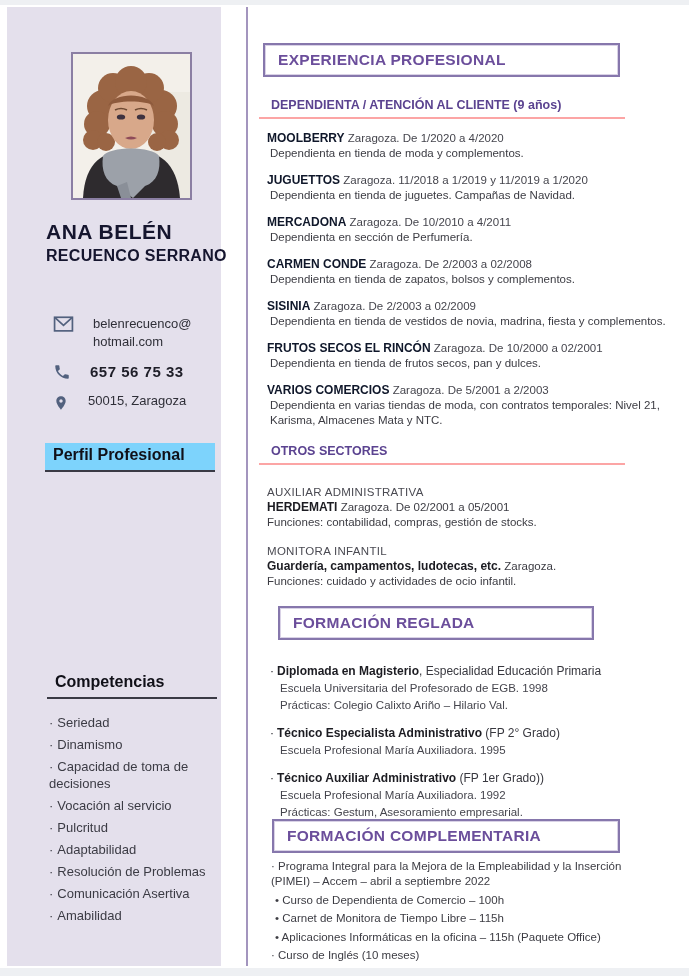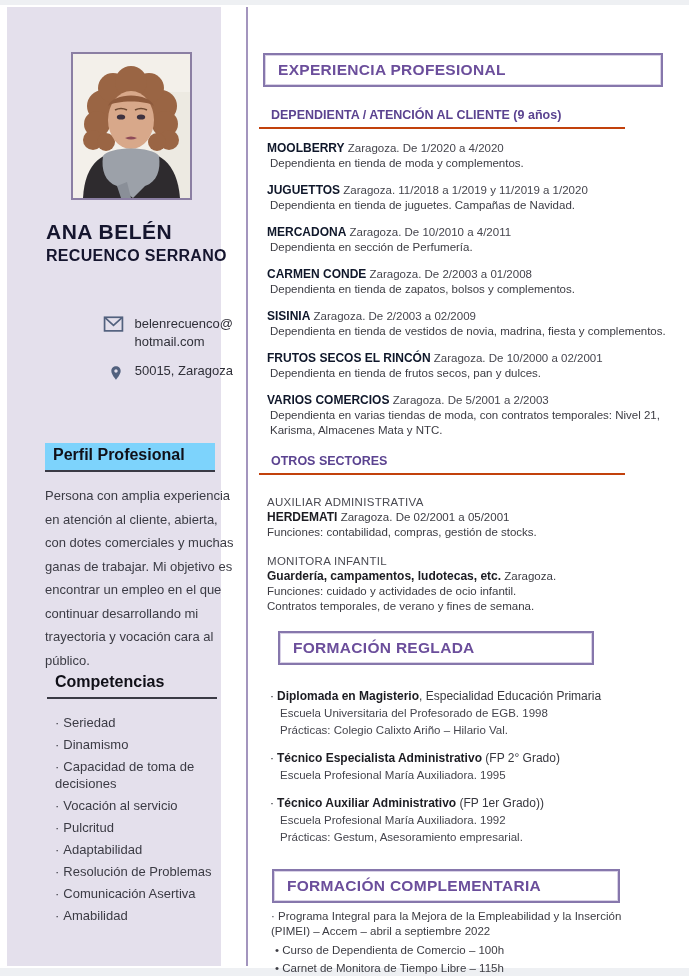--- a/index.html
+++ b/index.html
@@ -34,53 +34,53 @@
     background:var(--divider);
   }
   .photo-frame{
     position:absolute; left:64px; top:45px; width:121px; height:148px;
     border:2px solid #8B7FA3; background:#F4F1ED; overflow:hidden;
   }
   .name-block{ position:absolute; left:39px; top:213px; width:190px; }
   .name1{ font-size:21px; font-weight:bold; color:var(--name-color); letter-spacing:.5px; }
   .name2{ font-size:16px; font-weight:bold; color:var(--name-color); letter-spacing:.3px; margin-top:3px; }
   .contact{ position:absolute; left:46px; top:308px; width:180px; }
-  .contact-row{ display:flex; align-items:flex-start; gap:11px; margin-bottom:11px;justify-content:flex-end; }
+  .contact-row{ display:flex; align-items:flex-start; gap:19px; margin-bottom:11px; }
   .contact-row svg{ flex:0 0 auto; margin-top:1px; }
   .contact-text{ font-size:13px; color:#2F2F38; line-height:18px; }
   .contact-phone{ font-size:15px; font-weight:bold; color:#1E1E28; letter-spacing:.5px; margin-top:1px;}
   .side-section-title{
     font-size:16px; font-weight:bold; color:#101018;
     padding:3px 8px 6px 8px; border-bottom:2px solid var(--heading-underline);
   }
   .perfil-title{ position:absolute; left:38px; top:436px; width:170px; background:#7dd3fc; }
   .perfil-text{
     position:absolute; left:38px; top:477px; width:196px;
     font-size:13px; line-height:23.5px; color:#3B3B44;
   }
   .comp-title{ position:absolute; left:40px; top:663px; width:170px; background:transparent; }
-  .comp-list{ position:absolute; left:48px; top:707px; width:180px; }
+  .comp-list{ position:absolute; left:42px; top:707px; width:180px; }
   .comp-item{ font-size:13px; color:#3B3B44; line-height:17px; margin-bottom:5px; }
   .comp-item .bullet{ margin-right:4px; }
   
   .main{ position:absolute; left:263px; top:0; width:404px; color:var(--text-color); }
   .title-box{
     border:2px solid var(--box-border);
     box-shadow:inset 0 0 0 1px #D9D2E6;
     color:var(--accent-purple);
     font-weight:bold; font-size:15.5px; letter-spacing:.3px;
     padding:6px 10px 6px 13px;
   }
-  .box-exp{ margin-top:48px; width:400px; }
+  .box-exp{ margin-top:38px; width:357px; }
   .box-reg{ margin-top:17px; margin-left:15px; width:316px; }
-  .box-comp{ margin-top:25px; margin-left:9px; width:348px; }
+  .box-comp{ margin-left:9px; width:348px; }
   .sub-heading{
     margin-top:21px; padding-bottom:5px; width:366px; margin-left:-4px; padding-left:12px;
     font-size:12.5px; font-weight:bold; color:#5B4390;
-    border-bottom:2px solid #c2410c;
+    border-bottom:2px solid #fca5a5;
   }
   .job{ margin-top:12px; padding-left:4px; font-size:11.5px; line-height:15px; }
   .job .co{ font-weight:bold; color:#0f172a; font-size:12px; }
   .job .meta{ color:#45454d; }
   .job-desc{ padding-left:3px; }
   .otros-entry{ margin-top:14px; padding-left:4px; font-size:11.5px; line-height:15px; }
   .otros-role{ color:#4A4A52; letter-spacing:.3px; }
   .otros-entry .co{ font-weight:bold; color:#1C1C22; font-size:12px; }
   .edu{ margin-top:24px; padding-left:7px; font-size:11.5px; line-height:14px; }
   .edu-line1{ font-size:12px; color:#38383F; }
@@ -143,29 +143,34 @@
         <svg width="21" height="17" viewBox="0 0 24 20">
           <rect x="1.5" y="1.5" width="21" height="16" fill="none" stroke="#52617E" stroke-width="2"></rect>
           <path d="M2 2 L12 11 L22 2" fill="none" stroke="#52617E" stroke-width="2"></path>
         </svg>
         <div class="contact-text">
           <div>belenrecuenco@</div>
           <div>hotmail.com</div>
         </div>
       </div>
       <div class="contact-row">
+        <svg width="18" height="18" viewBox="0 0 24 24">
+          <path fill="#52617E" d="M6.62 10.79c1.44 2.83 3.76 5.14 6.59 6.59l2.2-2.2c.27-.27.67-.36 1.02-.24 1.12.37 2.33.57 3.57.57.55 0 1 .45 1 1V20c0 .55-.45 1-1 1-9.39 0-17-7.61-17-17 0-.55.45-1 1-1h3.5c.55 0 1 .45 1 1 0 1.25.2 2.45.57 3.57.11.35.03.74-.25 1.02l-2.2 2.2z"></path>
+        </svg>
+        <div class="contact-phone">657 56 75 33</div>
+      </div>
+      <div class="contact-row">
         <svg width="16" height="20" viewBox="0 0 24 24">
           <path fill="#52617E" d="M12 2C8.13 2 5 5.13 5 9c0 5.25 7 13 7 13s7-7.75 7-13c0-3.87-3.13-7-7-7zm0 9.5c-1.38 0-2.5-1.12-2.5-2.5S10.62 6.5 12 6.5s2.5 1.12 2.5 2.5-1.12 2.5-2.5 2.5z"></path>
         </svg>
         <div class="contact-text">50015, Zaragoza</div>
       </div>
     </div>
 
     <div class="side-section-title perfil-title">Perfil Profesional</div>
-    <div class="perfil-text">Persona con amplia experiencia en atención al cliente, abierta, con dotes comerciales y muchas ganas de trabajar. Mi objetivo es encontrar un empleo en el que continuar desarrollando mi trayectoria y vocación cara al público.</div>
 
     <div class="side-section-title comp-title">Competencias</div>
     <div class="comp-list">
       <div class="comp-item"><span class="bullet">·</span><span>Seriedad</span></div>
       <div class="comp-item"><span class="bullet">·</span><span>Dinamismo</span></div>
       <div class="comp-item"><span class="bullet">·</span><span>Capacidad de toma de decisiones</span></div>
       <div class="comp-item"><span class="bullet">·</span><span>Vocación al servicio</span></div>
       <div class="comp-item"><span class="bullet">·</span><span>Pulcritud</span></div>
       <div class="comp-item"><span class="bullet">·</span><span>Adaptabilidad</span></div>
       <div class="comp-item"><span class="bullet">·</span><span>Resolución de Problemas</span></div>
@@ -188,21 +193,21 @@
     </div>
     <div class="job">
       <div><span class="co">JUGUETTOS</span> <span class="meta">Zaragoza. 11/2018 a 1/2019 y 11/2019 a 1/2020</span></div>
       <div class="job-desc">Dependienta en tienda de juguetes. Campañas de Navidad.</div>
     </div>
     <div class="job">
       <div><span class="co">MERCADONA</span> <span class="meta">Zaragoza. De 10/2010 a 4/2011</span></div>
       <div class="job-desc">Dependienta en sección de Perfumería.</div>
     </div>
     <div class="job">
-      <div><span class="co">CARMEN CONDE</span> <span class="meta">Zaragoza. De 2/2003 a 01/2008</span></div>
+      <div><span class="co">CARMEN CONDE</span> <span class="meta">Zaragoza. De 2/2003 a 02/2008</span></div>
       <div class="job-desc">Dependienta en tienda de zapatos, bolsos y complementos.</div>
     </div>
     <div class="job">
       <div><span class="co">SISINIA</span> <span class="meta">Zaragoza. De 2/2003 a 02/2009</span></div>
       <div class="job-desc">Dependienta en tienda de vestidos de novia, madrina, fiesta y complementos.</div>
     </div>
     <div class="job">
       <div><span class="co">FRUTOS SECOS EL RINCÓN</span> <span class="meta">Zaragoza. De 10/2000 a 02/2001</span></div>
       <div class="job-desc">Dependienta en tienda de frutos secos, pan y dulces.</div>
     </div>
@@ -216,21 +221,20 @@
     <div class="otros-entry" style="margin-top:20px;">
       <div class="otros-role">AUXILIAR ADMINISTRATIVA</div>
       <div><span class="co">HERDEMATI</span> <span class="meta">Zaragoza. De 02/2001 a 05/2001</span></div>
       <div>Funciones: contabilidad, compras, gestión de stocks.</div>
       <div></div>
     </div>
     <div class="otros-entry">
       <div class="otros-role">MONITORA INFANTIL</div>
       <div><span class="co">Guardería, campamentos, ludotecas, etc.</span> <span class="meta">Zaragoza.</span></div>
       <div>Funciones: cuidado y actividades de ocio infantil.</div>
-      <div>Contratos temporales, de verano y fines de semana.</div>
     </div>
 
     <div class="title-box box-reg">FORMACIÓN REGLADA</div>
 
     <div class="edu">
       <div class="edu-line1"><span class="bullet">·</span><span class="edu-degree">Diplomada en Magisterio</span><span>, Especialidad Educación Primaria</span></div>
       <div class="edu-sub">Escuela Universitaria del Profesorado de EGB. 1998</div>
       <div class="edu-sub">Prácticas: Colegio Calixto Ariño – Hilario Val.</div>
     </div>
     <div class="edu" style="margin-top:14px;">

